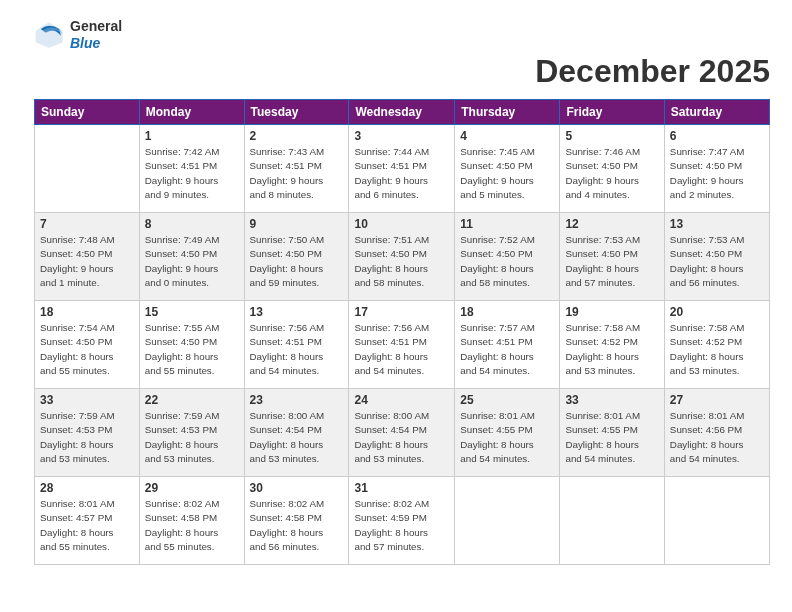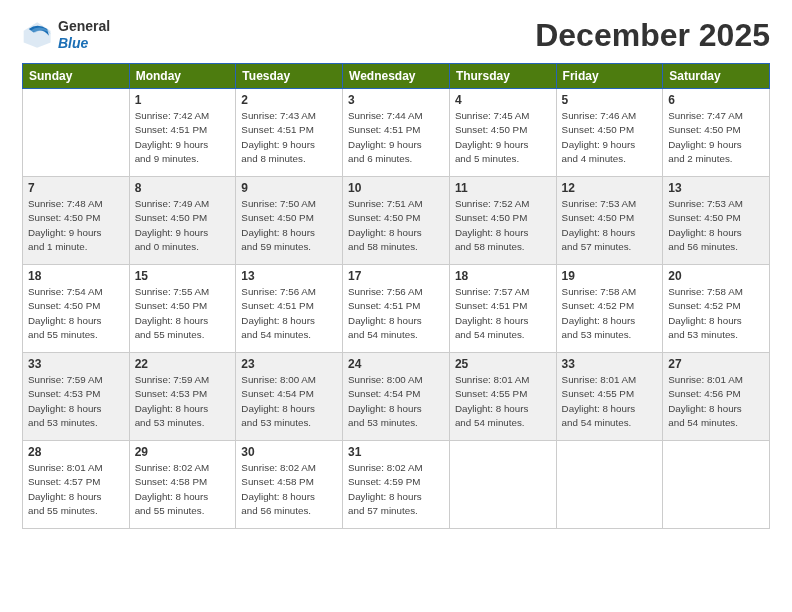--- a/index.html
+++ b/index.html
@@ -6,21 +6,21 @@
     body {
       width: 792px;
       height: 612px;
       font-family: Arial, sans-serif;
       background: #fff;
       overflow: hidden;
     }
     .page {
       width: 792px;
       height: 612px;
-      padding: 18px 22px 14px 22px;
+      padding: 18px 22px 14px 34px;
     }
     .header {
       display: flex;
       justify-content: space-between;
       align-items: flex-start;
       margin-bottom: 10px;
     }
     .logo {
       display: flex;
       align-items: center;
@@ -31,38 +31,39 @@
       font-weight: bold;
       color: #333;
       line-height: 1.2;
     }
     .logo-blue { color: #1a6eb5; font-style: italic; }
     .logo-icon {
       width: 32px;
       height: 32px;
     }
     .title-block {
+      margin-top: 36px;
     }
     .month-title {
       font-size: 32px;
       font-weight: bold;
       color: #333;
       line-height: 1.1;
     }
     .subtitle {
       font-size: 14px;
       color: #555;
     }
     .calendar {
       width: 100%;
       border-collapse: collapse;
       font-size: 10.5px;
     }
     .calendar th {
-      background: #4d7c0f;
+      background: #701a75;
       color: #fff;
       padding: 5px 6px;
       text-align: left;
       font-size: 12px;
       font-weight: bold;
       border: 1px solid #2563b8;
     }
     .calendar td {
       border: 1px solid #ccc;
       vertical-align: top;

